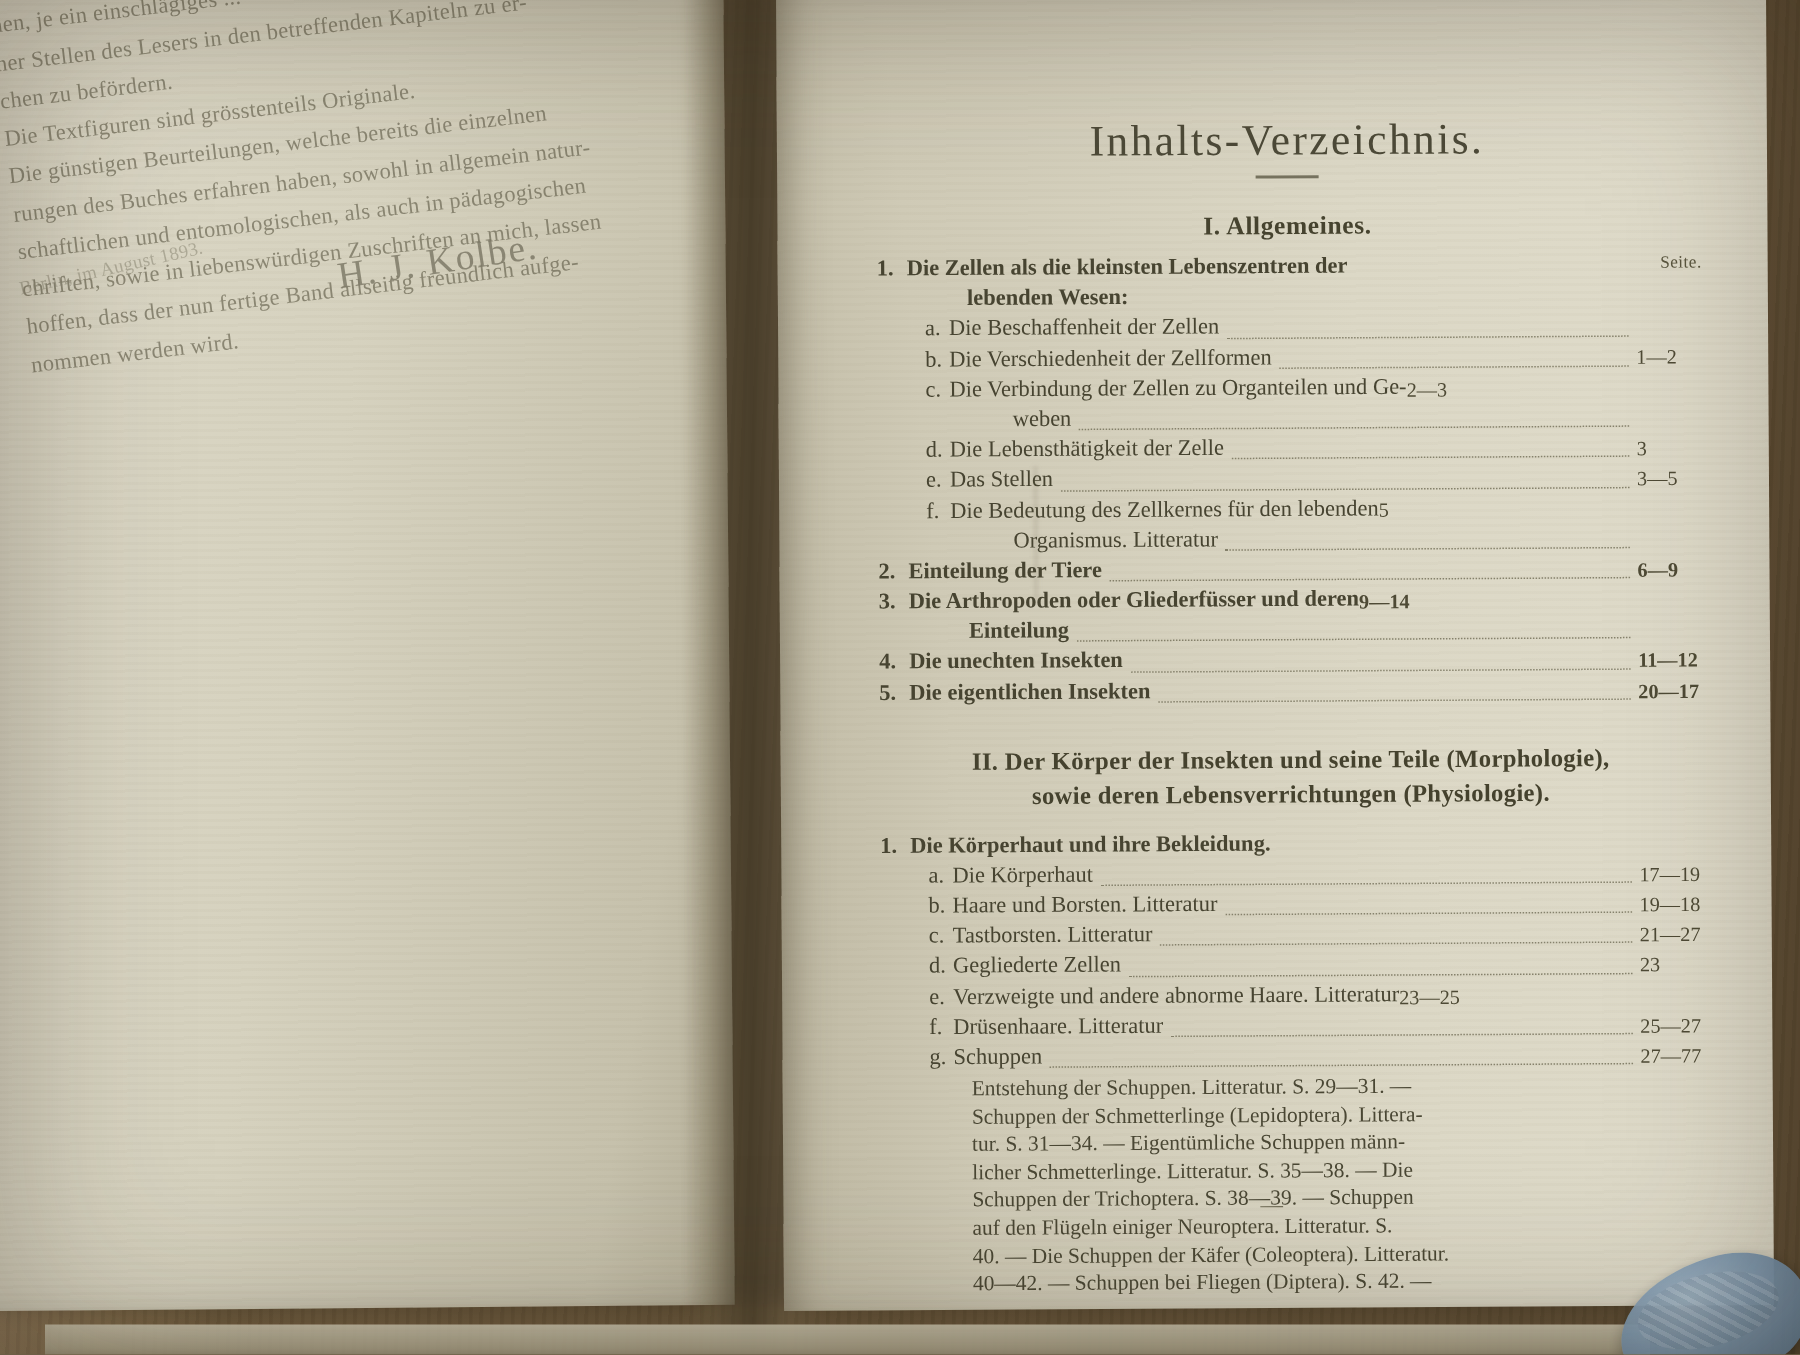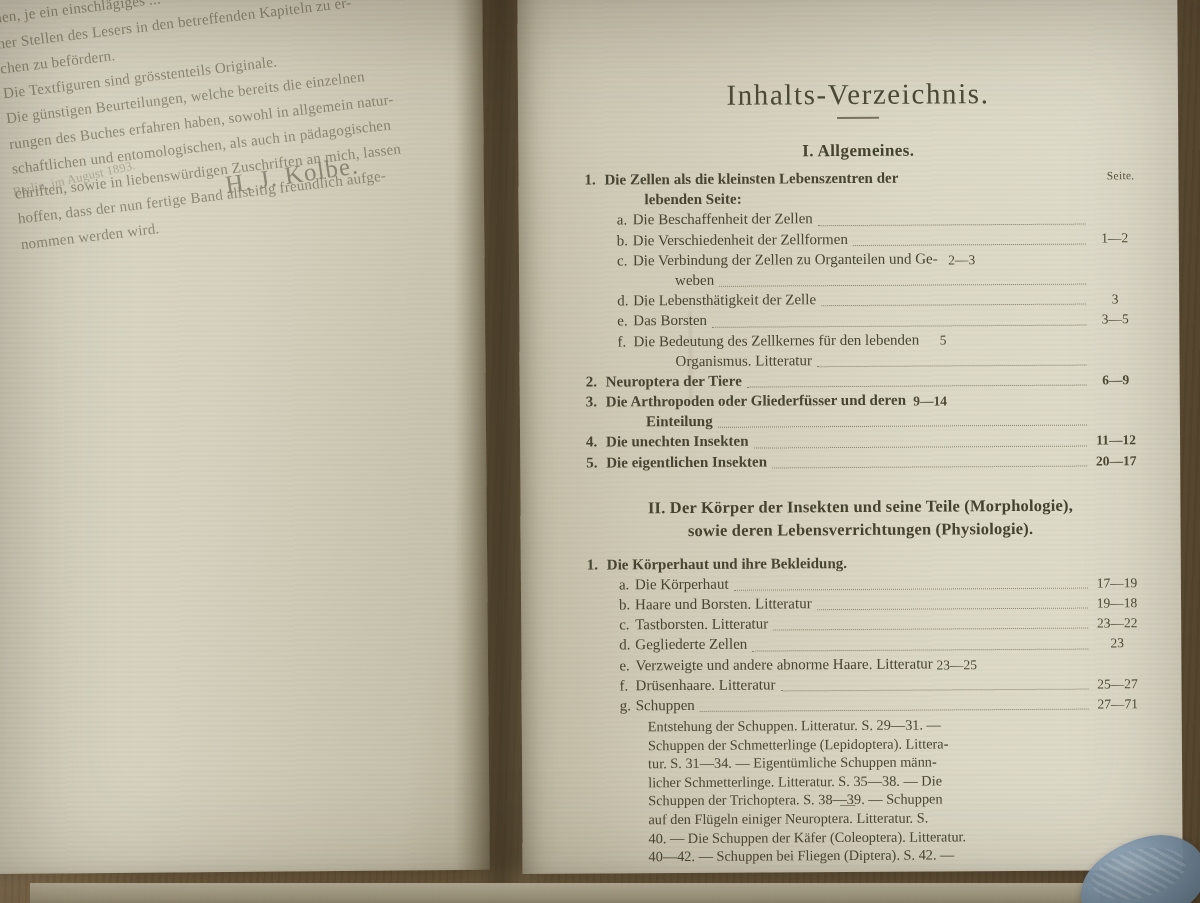--- a/index.html
+++ b/index.html
@@ -180,21 +180,21 @@
     flex: 1 1 auto;
     margin: 0 5px 3px 5px;
     border-bottom: 1.5px dotted #6b6750;
     opacity: .75;
     min-width: 12px;
   }
   .row .pg {
     white-space: nowrap;
     font-size: 13.5px;
     min-width: 48px;
-    text-align: center;
+    text-align: left;
     color: #4e4a35;
   }
   .lvl1 { font-weight: bold; padding-left: 6px; }
   .lvl1 > .num { display:inline-block; width: 20px; }
   .lvl2 { padding-left: 38px; }
   .lvl2 > .num { display:inline-block; width: 16px; }
   .wrapline { padding-left: 66px; }
   .wrapline2 { padding-left: 96px; }
 
   .chapter2 {
@@ -321,21 +321,21 @@
 
       <h2 class="chapter-head">I. Allgemeines.</h2>
 
       <div class="toc">
 
         <div class="row lvl1">
           <span class="num">1.</span>
           <span class="lbl">Die Zellen als die kleinsten Lebenszentren der</span>
         </div>
         <div class="row lvl1 wrapline">
-          <span class="lbl">lebenden Seite:</span>
+          <span class="lbl">lebenden Wesen:</span>
         </div>
 
         <div class="row lvl2">
           <span class="num">a.</span>
           <span class="lbl">Die Beschaffenheit der Zellen</span>
           <span class="dots"></span>
           <span class="pg"></span>
         </div>
 
         <div class="row lvl2">
@@ -358,39 +358,39 @@
 
         <div class="row lvl2">
           <span class="num">d.</span>
           <span class="lbl">Die Lebensthätigkeit der Zelle</span>
           <span class="dots"></span>
           <span class="pg">3</span>
         </div>
 
         <div class="row lvl2">
           <span class="num">e.</span>
-          <span class="lbl">Das Borsten</span>
+          <span class="lbl">Das Stellen</span>
           <span class="dots"></span>
           <span class="pg">3—5</span>
         </div>
 
         <div class="row lvl2">
           <span class="num">f.</span>
           <span class="lbl">Die Bedeutung des Zellkernes für den lebenden</span>
           <span class="pg">5</span>
         </div>
         <div class="row wrapline2">
           <span class="lbl">Organismus. Litteratur</span>
           <span class="dots"></span>
           <span class="pg"></span>
         </div>
 
         <div class="row lvl1">
           <span class="num">2.</span>
-          <span class="lbl">Neuroptera der Tiere</span>
+          <span class="lbl">Einteilung der Tiere</span>
           <span class="dots"></span>
           <span class="pg">6—9</span>
         </div>
 
         <div class="row lvl1">
           <span class="num">3.</span>
           <span class="lbl">Die Arthropoden oder Gliederfüsser und deren</span>
           <span class="pg">9—14</span>
         </div>
         <div class="row lvl1 wrapline">
@@ -434,21 +434,21 @@
         <div class="row lvl2">
           <span class="num">b.</span>
           <span class="lbl">Haare und Borsten. Litteratur</span>
           <span class="dots"></span>
           <span class="pg">19—18</span>
         </div>
         <div class="row lvl2">
           <span class="num">c.</span>
           <span class="lbl">Tastborsten. Litteratur</span>
           <span class="dots"></span>
-          <span class="pg">23—22</span>
+          <span class="pg">21—27</span>
         </div>
         <div class="row lvl2">
           <span class="num">d.</span>
           <span class="lbl">Gegliederte Zellen</span>
           <span class="dots"></span>
           <span class="pg">23</span>
         </div>
         <div class="row lvl2">
           <span class="num">e.</span>
           <span class="lbl">Verzweigte und andere abnorme Haare. Litteratur</span>
@@ -457,21 +457,21 @@
         <div class="row lvl2">
           <span class="num">f.</span>
           <span class="lbl">Drüsenhaare. Litteratur</span>
           <span class="dots"></span>
           <span class="pg">25—27</span>
         </div>
         <div class="row lvl2">
           <span class="num">g.</span>
           <span class="lbl">Schuppen</span>
           <span class="dots"></span>
-          <span class="pg">27—71</span>
+          <span class="pg">27—77</span>
         </div>
 
         <div class="note">
           <div>Entstehung der Schuppen. Litteratur. S. 29—31. —</div>
           <div>Schuppen der Schmetterlinge (Lepidoptera). Littera-</div>
           <div>tur. S. 31—34. — Eigentümliche Schuppen männ-</div>
           <div>licher Schmetterlinge. Litteratur. S. 35—38. — Die</div>
           <div>Schuppen der Trichoptera. S. 38—39. — Schuppen</div>
           <div>auf den Flügeln einiger Neuroptera. Litteratur. S.</div>
           <div>40. — Die Schuppen der Käfer (Coleoptera). Litteratur.</div>

